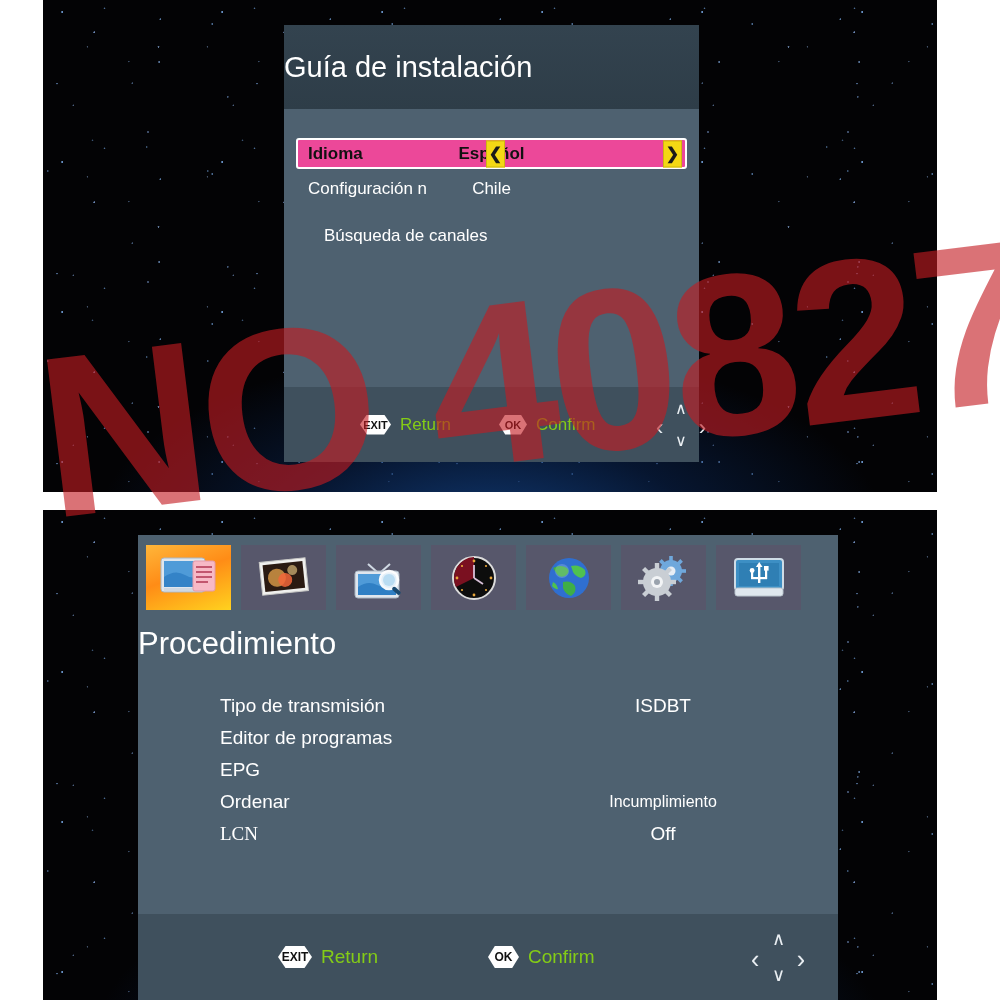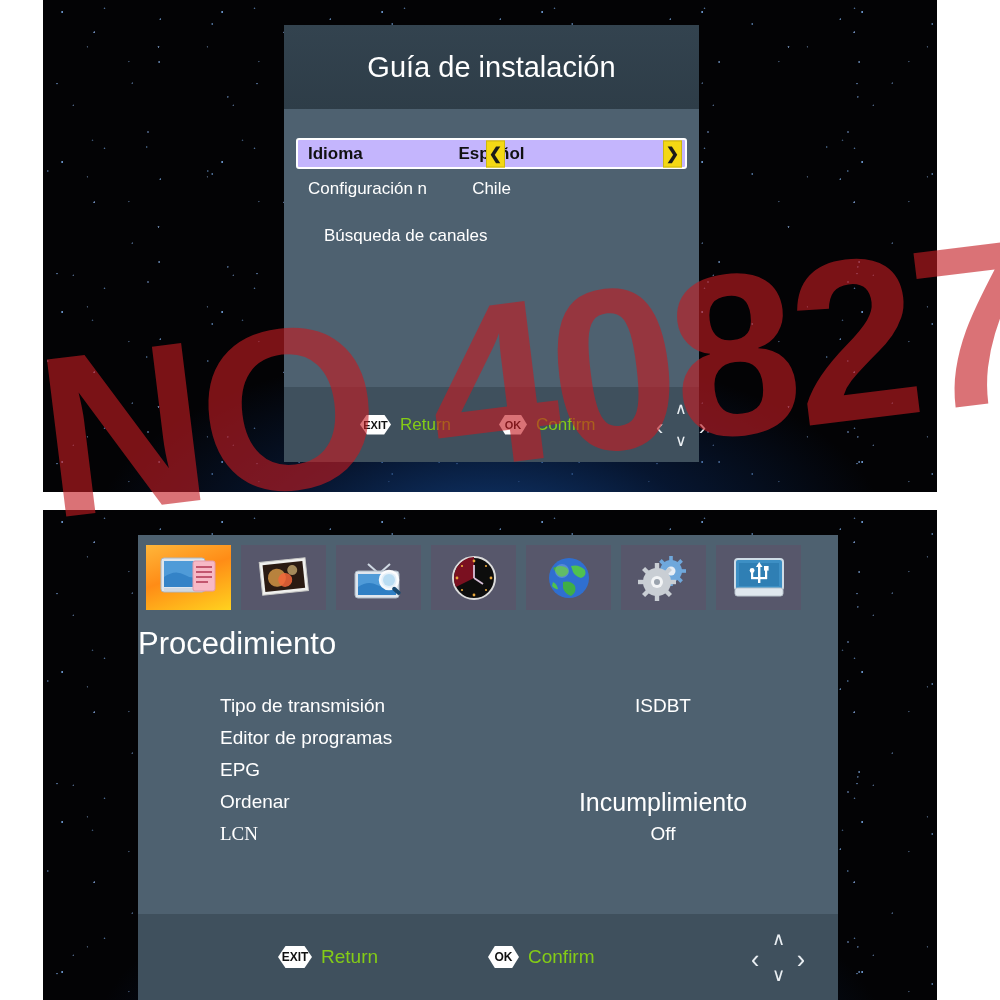--- a/index.html
+++ b/index.html
@@ -65,33 +65,33 @@
     color:#6d6d6d;
     -webkit-text-stroke: 6px #f4f4f4;
     paint-order: stroke fill;
   }
 
   
   .osd { position:absolute; background:#4e6170; }
   .osd-head {
     background: linear-gradient(180deg,#33434f 0%, #2e3d48 100%);
     color:#ffffff;
-    text-align:center;
+    text-align:left;
     font-weight:400;
   }
   .osd-body { background:#4e6170; }
   .osd-foot { background:#3f505d; }
 
   
   .row { position:relative; display:flex; align-items:center; }
   .row .lbl { color:#ffffff; }
   .row .val { color:#ffffff; position:absolute; text-align:center; }
 
   .row.selected {
-    background:#c4b5fd;
+    background:#ec4899;
     border:2px solid #ffffff;
     border-radius:3px;
   }
   .row.selected .lbl, .row.selected .val { color:#111111; font-weight:bold; }
 
   .arrbtn {
     position:absolute; top:50%; transform:translateY(-50%);
     background:#f4d814;
     border:1px solid #cdb70f;
     display:flex; align-items:center; justify-content:center;
@@ -344,21 +344,21 @@
           <span class="val" style="left:50%; right:0; font-size:19px;"></span>
         </div>
 
         <div class="row" style="height:32px; padding:0 82px;">
           <span class="lbl" style="font-size:19px;">EPG</span>
           <span class="val" style="left:50%; right:0; font-size:19px;"></span>
         </div>
 
         <div class="row" style="height:32px; padding:0 82px;">
           <span class="lbl" style="font-size:19px;">Ordenar</span>
-          <span class="val" style="left:50%; right:0; font-size:25px;">Incumplimiento</span>
+          <span class="val" style="left:50%; right:0; font-size:16px;">Incumplimiento</span>
         </div>
 
         <div class="row" style="height:32px; padding:0 82px;">
           <span class="lbl" style="font-size:19px;font-family:Liberation Serif, serif;">LCN</span>
           <span class="val" style="left:50%; right:0; font-size:19px;">Off</span>
         </div>
       </div>
 
       <div class="osd-foot" style="height:86px; position:relative;">
         <div class="hint" style="position:absolute; left:140px; top:50%; transform:translateY(-50%);">

